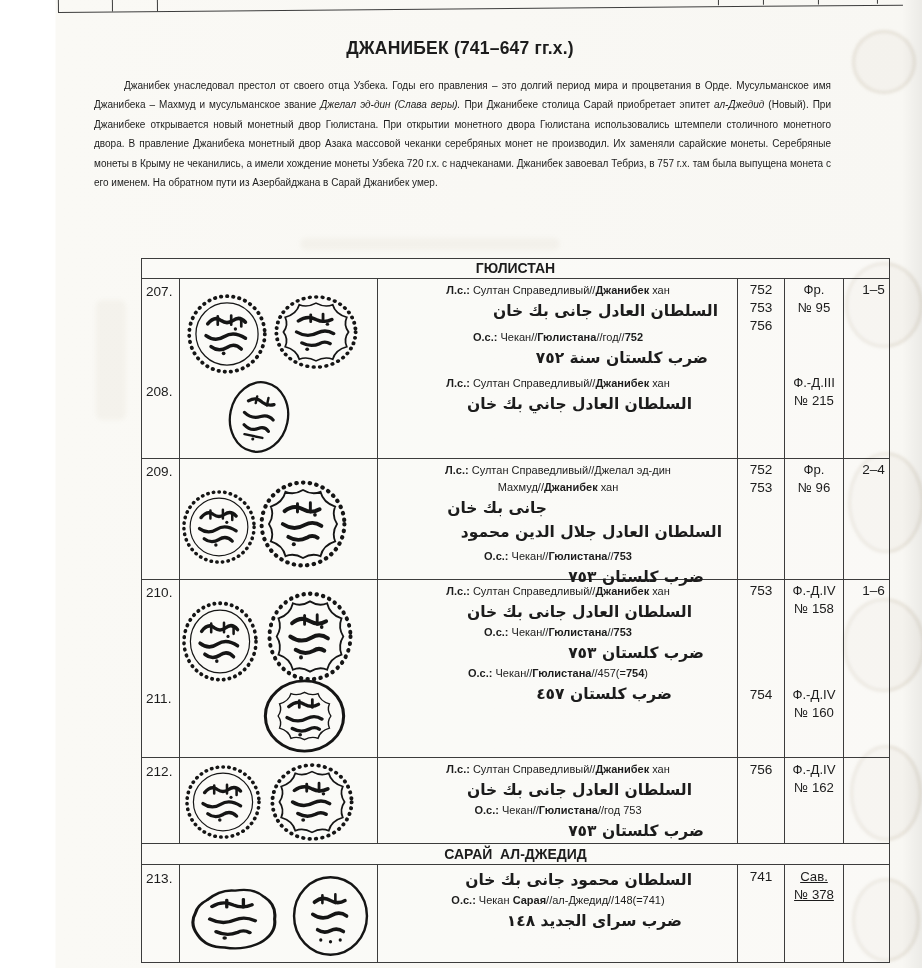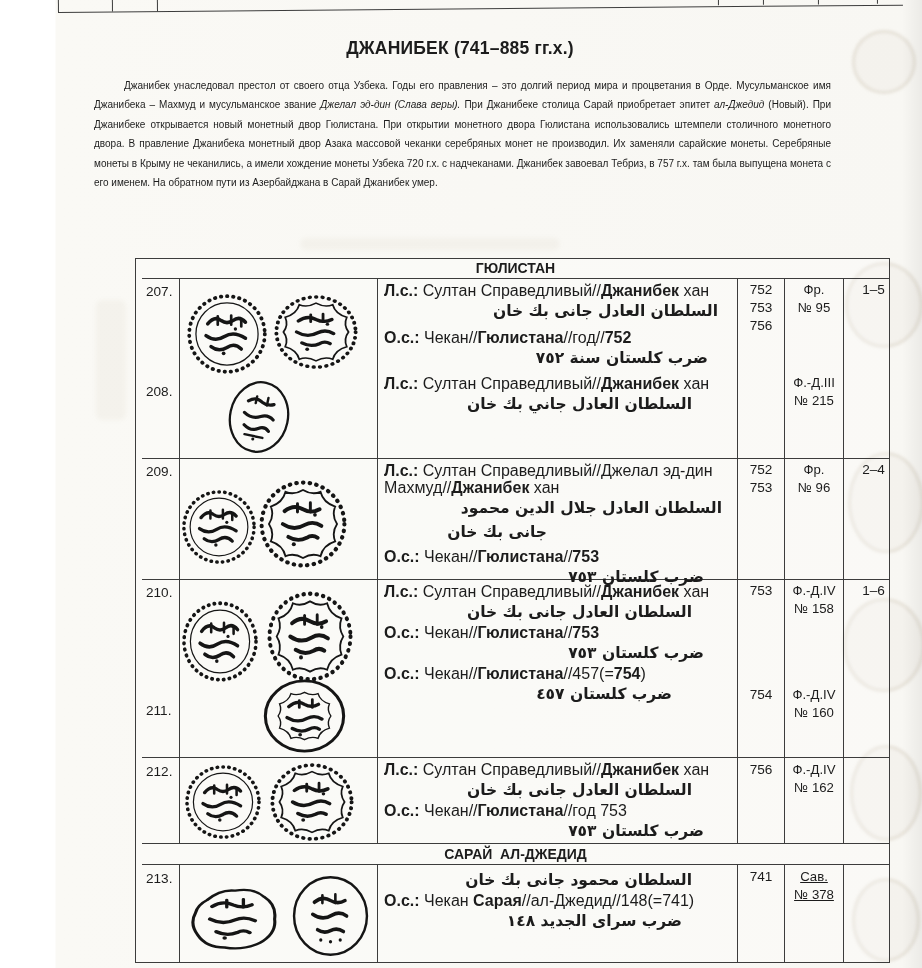--- a/index.html
+++ b/index.html
@@ -15,36 +15,36 @@
   .rl{position:absolute;background:#3c3c3c;}
   .rem-year{position:absolute;left:724px;top:-9px;width:40px;text-align:center;font-size:13.5px;color:#222;}
   
   .title{position:absolute;left:90px;top:38px;width:740px;text-align:center;
     font-size:17.5px;font-weight:bold;letter-spacing:.2px;}
   
   .intro{position:absolute;left:94px;top:76px;width:737px;margin:0;
     font-size:10px;line-height:19.4px;text-align:justify;text-indent:30px;}
   .intro .i{font-style:italic;}
   
-  .catalog{position:absolute;left:135px;top:258px;width:747px;border:1.5px solid #3c3c3c;background:rgba(255,255,255,.25);padding-left:6px;}
+  .catalog{position:absolute;left:141px;top:258px;width:747px;border:1.5px solid #3c3c3c;background:rgba(255,255,255,.25);}
   .sec{position:relative;height:19px;border-bottom:1px solid #3c3c3c;text-align:center;
     font-weight:bold;font-size:14px;line-height:19px;white-space:pre;}
   .row{position:relative;border-bottom:1px solid #3c3c3c;}
   .row:last-child{border-bottom:none;}
   .cell{position:absolute;top:0;bottom:0;border-left:1px solid #3c3c3c;box-sizing:border-box;}
   .num{left:0;width:37px;border-left:none;}
   .coins{left:37px;width:198px;}
   .desc{left:235px;width:360px;padding:3px 5px 0 6px;}
   .year{left:595px;width:47px;}
   .ref{left:642px;width:59px;}
   .cnt{left:701px;width:60px;border-right:none;}
   .entry{position:absolute;left:0;width:100%;text-align:center;font-size:13.6px;line-height:18px;}
   .num .entry{text-align:left;padding-left:4px;box-sizing:border-box;}
   .ref .entry{font-size:13.2px;}
-  .dline{font-size:16px;line-height:17px;}
+  .dline{font-size:11px;line-height:17px;text-align:center;}
   .dline .b{font-weight:bold;}
   .dline.ar{direction:rtl;text-align:right;font-family:"DejaVu Sans",sans-serif;
     font-size:15.5px;font-weight:bold;line-height:24px;}
   
   .coin{position:absolute;color:#151515;}
   .cal{fill:none;stroke:#151515;stroke-width:4.2;stroke-linecap:round;}
   .cal2{fill:none;stroke:#151515;stroke-width:3.2;stroke-linecap:round;}
   .thin{fill:none;stroke:#151515;}
   
   .g{position:absolute;border-radius:50%;border:3px solid rgba(150,128,92,.14);
@@ -132,21 +132,21 @@
     <div class="rl" style="left:157px;top:0;width:1.2px;height:12px;"></div>
     <div class="rl" style="left:718px;top:0;width:1.2px;height:11px;"></div>
     <div class="rl" style="left:763px;top:0;width:1.2px;height:11px;"></div>
     <div class="rl" style="left:818px;top:0;width:1.2px;height:11px;"></div>
     <div class="rl" style="left:877px;top:0;width:1.2px;height:11px;"></div>
     <span class="rem-year">756</span>
   </div>
 
   <div class="edge-shade"></div>
 
-  <div class="title">ДЖАНИБЕК (741–885 гг.х.)</div>
+  <div class="title">ДЖАНИБЕК (741–647 гг.х.)</div>
 
   <p class="intro"><span>Джанибек унаследовал престол от своего отца Узбека. Годы его правления – это долгий период мира и процветания в Орде. Мусульманское имя Джанибека – Махмуд и мусульманское звание </span><span class="i">Джелал эд-дин (Слава веры).</span><span> При Джанибеке столица Сарай приобретает эпитет </span><span class="i">ал-Джедид</span><span> (Новый). При Джанибеке открывается новый монетный двор Гюлистана. При открытии монетного двора Гюлистана использовались штемпели столичного монетного двора. В правление Джанибека монетный двор Азака массовой чеканки серебряных монет не производил. Их заменяли сарайские монеты. Серебряные монеты в Крыму не чеканились, а имели хождение монеты Узбека 720 г.х. с надчеканами. Джанибек завоевал Тебриз, в 757 г.х. там была выпущена монета с его именем. На обратном пути из Азербайджана в Сарай Джанибек умер.</span></p>
 
   <div class="catalog">
 
     <div class="sec">ГЮЛИСТАН</div>
 
     <div class="row" style="height:179px;">
       <div class="cell num">
           <div class="entry" style="top: 4px;">
@@ -207,22 +207,22 @@
         <svg class="coin" style="left:0px;top:29px;width:78px;height:78px;" viewBox="0 0 100 100" preserveAspectRatio="none">
             <use href="#coin-a"></use>
           </svg>
         <svg class="coin" style="left:77px;top:19px;width:92px;height:92px;" viewBox="0 0 100 100" preserveAspectRatio="none">
             <use href="#coin-b"></use>
           </svg>
       </div>
       <div class="cell desc">
           <div class="dline"><span class="b">Л.с.:</span><span> Султан Справедливый//Джелал эд-дин</span></div>
           <div class="dline"><span>Махмуд//</span><span class="b">Джанибек</span><span> хан</span></div>
+          <div class="dline ar" dir="rtl" style="padding-right: 185px;"><span>جانى بك خان</span></div>
           <div class="dline ar" dir="rtl" style="padding-right: 10px;"><span>السلطان العادل جلال الدين محمود</span></div>
-          <div class="dline ar" dir="rtl" style="padding-right: 185px;"><span>جانى بك خان</span></div>
           <div class="dline" style="margin-top: 4px;"><span class="b">О.с.:</span><span> Чекан//</span><span class="b">Гюлистана</span><span>//</span><span class="b">753</span></div>
           <div class="dline ar" dir="rtl" style="padding-right: 28px;"><span>ضرب كلستان ٧٥٣</span></div>
         </div>
       <div class="cell year">
           <div class="entry" style="top: 2px;">
             <div>752</div>
             <div>753</div>
           </div>
         </div>
       <div class="cell ref">
@@ -234,21 +234,21 @@
       <div class="cell cnt">
         <div class="entry" style="top:2px;">2–4</div>
       </div>
     </div>
 
     <div class="row" style="height:177px;">
       <div class="cell num">
           <div class="entry" style="top: 4px;">
             <div>210.</div>
           </div>
-          <div class="entry" style="top: 110px; margin-top: 12px;">
+          <div class="entry" style="top: 110px;">
             <div>211.</div>
           </div>
         </div>
       <div class="cell coins">
         <svg class="coin" style="left:0px;top:19px;width:80px;height:85px;" viewBox="0 0 100 100" preserveAspectRatio="none">
             <use href="#coin-a"></use>
           </svg>
         <svg class="coin" style="left:85px;top:9px;width:90px;height:95px;" viewBox="0 0 100 100" preserveAspectRatio="none">
             <use href="#coin-b"></use>
           </svg>

